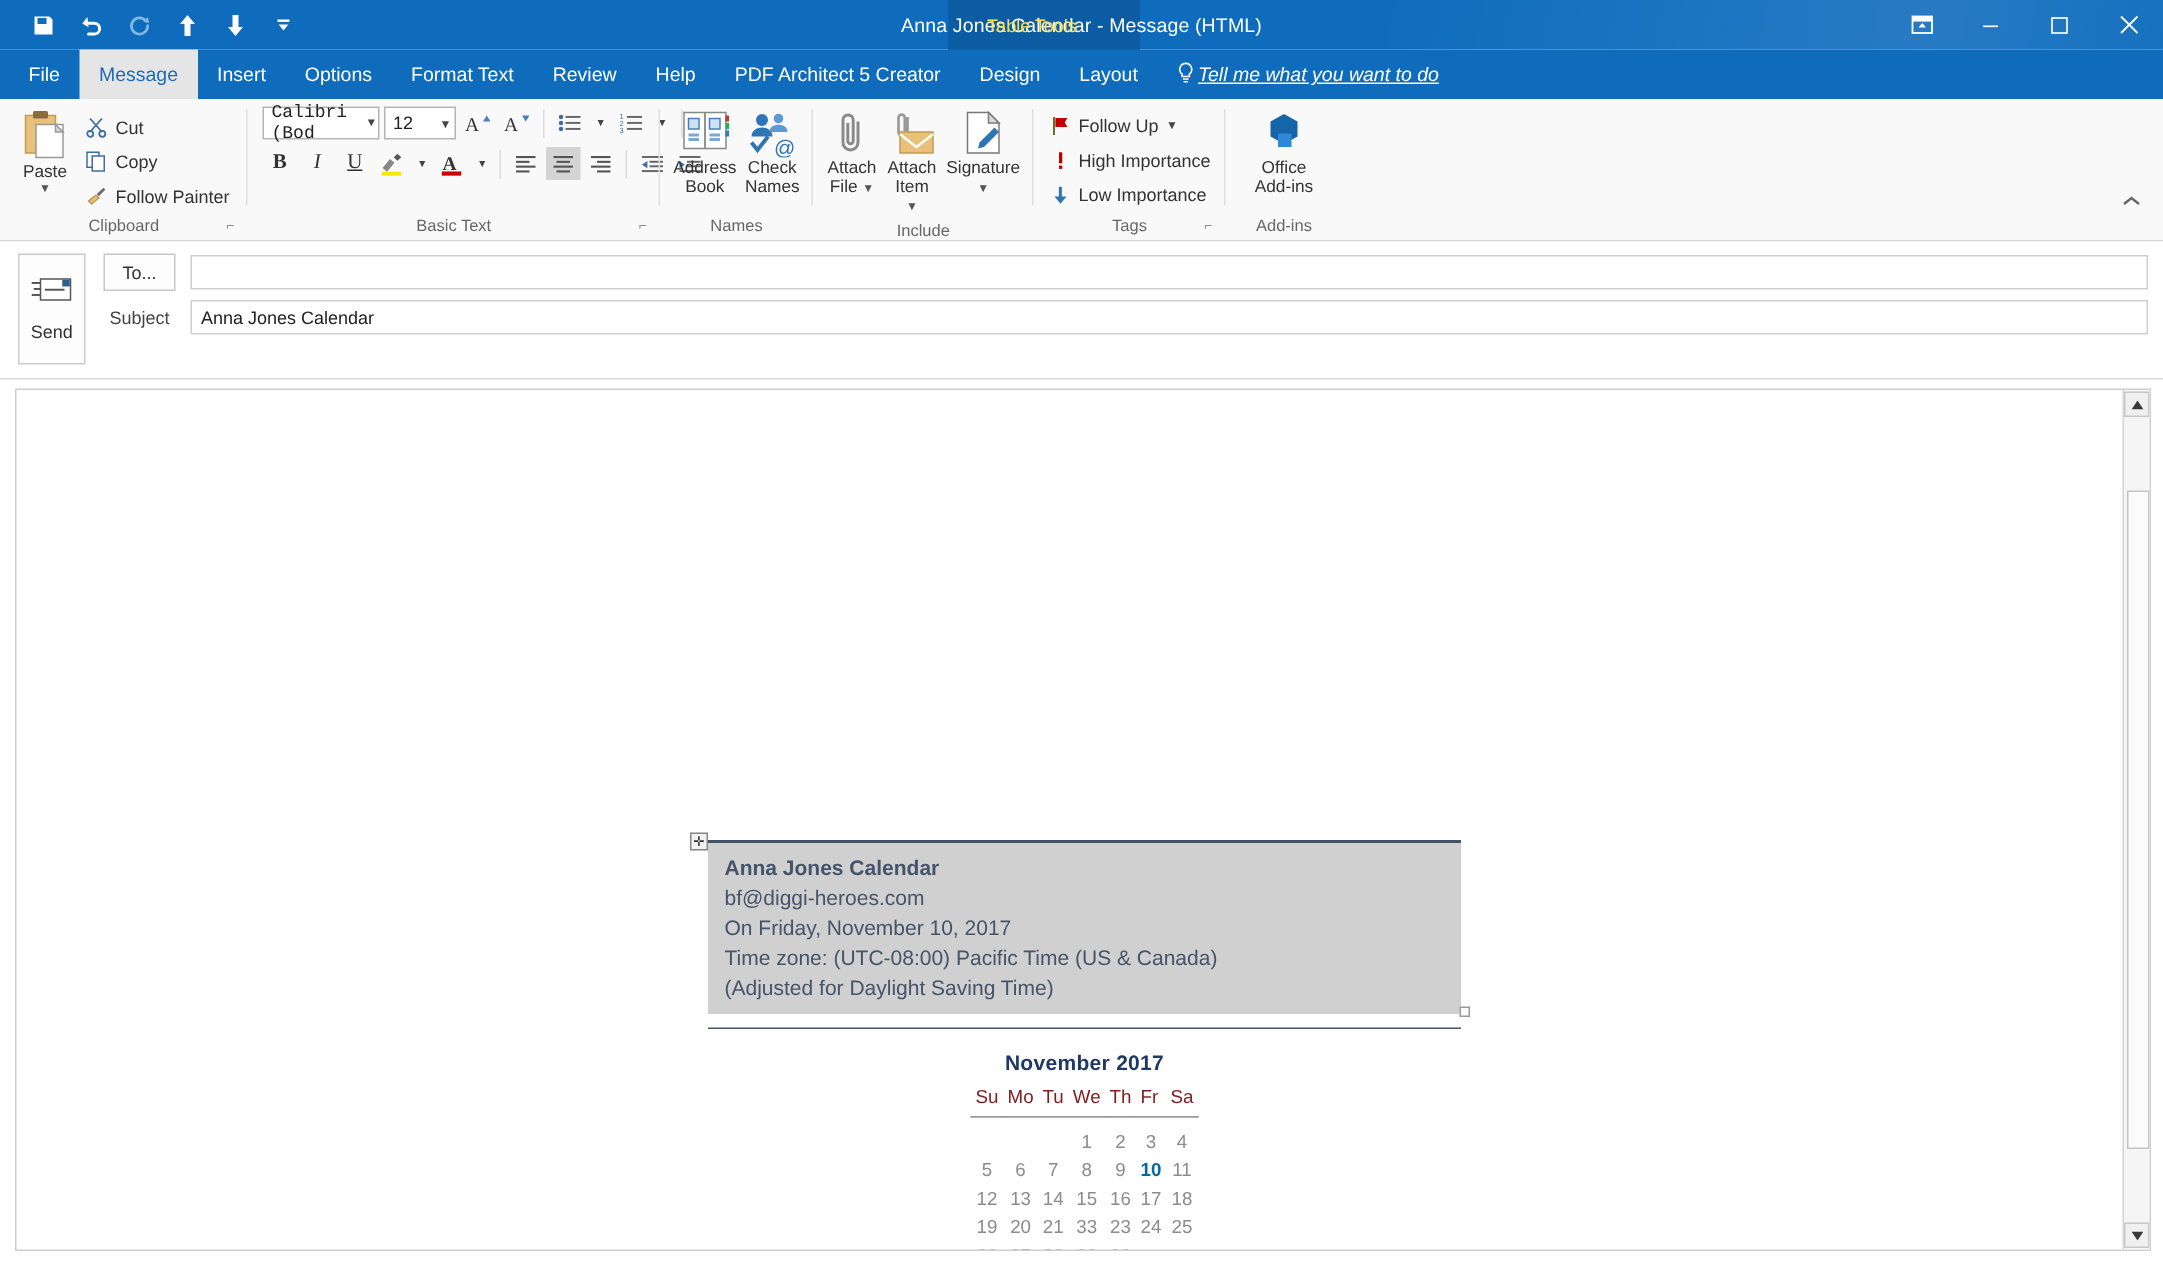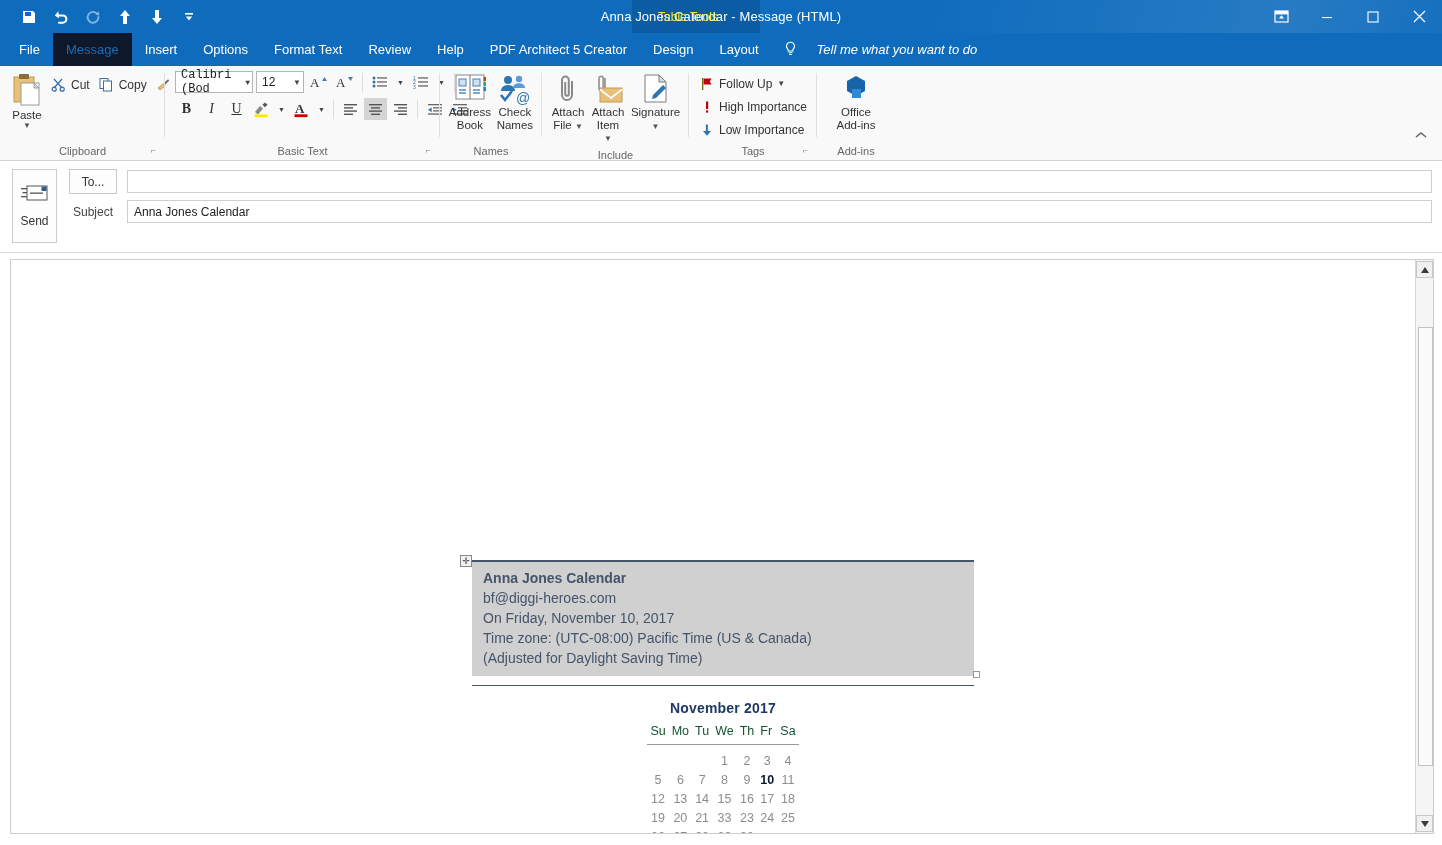--- a/index.html
+++ b/index.html
@@ -51,25 +51,25 @@
 
   
   .tabbar{
     position:relative; height:33px; background:#0f6cbd;
     display:flex; align-items:stretch; padding-left:6px;
   }
   .tab{
     padding:0 13px; display:flex; align-items:center;
     color:#ffffff; font-size:13px; cursor:pointer; white-space:nowrap;
   }
-  .tab.active{ background:#0f172a; color:#1b6cb5; }
+  .tab.active{ background:#e5e5e5; color:#1b6cb5; }
   .tab.ctx{ color:#ffffff; }
   .tellme{
-    display:flex; align-items:center; gap:20px; padding:0 12px;
-    color:#ffffff; font-size:13px; font-style:italic; cursor:pointer; white-space:nowrap;
+    display:flex; align-items:center; gap:2px; padding:0 12px;
+    color:#ffffff; font-size:13px; font-style:italic; cursor:pointer; white-space:nowrap;text-decoration:underline;
   }
   .tellme .bulb{ font-style:normal; }
 
   
   .ribbon{
     position:relative;
     height:95px; background:#f9f9f9;
     display:flex; align-items:stretch;
     border-bottom:none;
   }
@@ -186,29 +186,29 @@
     width:100%;
   }
   .hdrblock .l{ line-height:20px; font-size:14px; }
   .hdrblock .l.b{ font-weight:bold; }
   .hdrblock .l.shift{ margin-left:-11px; padding-left:11px; }
 
   .minical{ margin:14px 0 0 0; text-align:center; color:#5a5a5a; }
   .minical .mtitle{ color:#1f3864; font-weight:bold; font-size:14px; margin-bottom:6px; letter-spacing:.2px;}
   .caltable{ margin:0 auto; border-collapse:collapse; }
   .caltable th{
-    font-weight:normal; color:#14532d; font-size:12.5px;
+    font-weight:normal; color:#7f1d1d; font-size:12.5px;
     padding:2px 3px; width:20px; text-align:left;
   }
   .caltable thead tr.hdrrow th{ border-bottom:1px solid #9a9a9a; padding-bottom:6px;}
   .caltable td{
     color:#8c8c8c; font-size:12.5px; padding:2.5px 3px; width:20px; text-align:center;
   }
   .caltable td.firstrow{ padding-top:9px; }
-  .caltable td.today{ color:#0f172a; font-weight:bold; }
+  .caltable td.today{ color:#0369a1; font-weight:bold; }
 
   
   .vsb{
     position:absolute; right:0; top:0; bottom:0; width:18px;
     background:#f5f5f5; border-left:1px solid #d6d6d6;
   }
   .sbbtn{
     position:absolute; left:0; width:17px; height:17px; background:#f0f0f0;
     border:1px solid #c8c8c8; display:flex; align-items:center; justify-content:center;
     cursor:pointer; color:#3a3a3a; font-size:7px;
@@ -323,21 +323,21 @@
           <svg width="30" height="34" viewBox="0 0 30 34">
             <rect x="2" y="4" width="20" height="25" fill="#e8c07a" stroke="#c49a4e"></rect>
             <rect x="7" y="1" width="10" height="5" rx="1" fill="#8a6d3b"></rect>
             <rect x="9" y="10" width="18" height="22" fill="#ffffff" stroke="#9a9a9a"></rect>
             <path d="M22 10v5h5z" fill="#d9d9d9" stroke="#9a9a9a"></path>
           </svg>
         </span>
         <span class="lbl">Paste</span>
         <span class="caret">▼</span>
       </div>
-      <div style="display:flex;flex-direction:row;padding-top:2px;">
+      <div style="display:flex;flex-direction:column;padding-top:2px;">
         <div class="smallitem">
           <span class="ico">
             <svg width="15" height="15" viewBox="0 0 15 15">
                 <path fill="none" stroke="#3a6ea5" stroke-width="1.2" d="M3 2l8 9M11 2L3 11"></path>
                 <circle cx="3.2" cy="12.2" r="2" fill="none" stroke="#3a6ea5" stroke-width="1.2"></circle>
                 <circle cx="11.2" cy="12.2" r="2" fill="none" stroke="#3a6ea5" stroke-width="1.2"></circle>
               </svg>
           </span>
           <span>Cut</span>
         </div>

